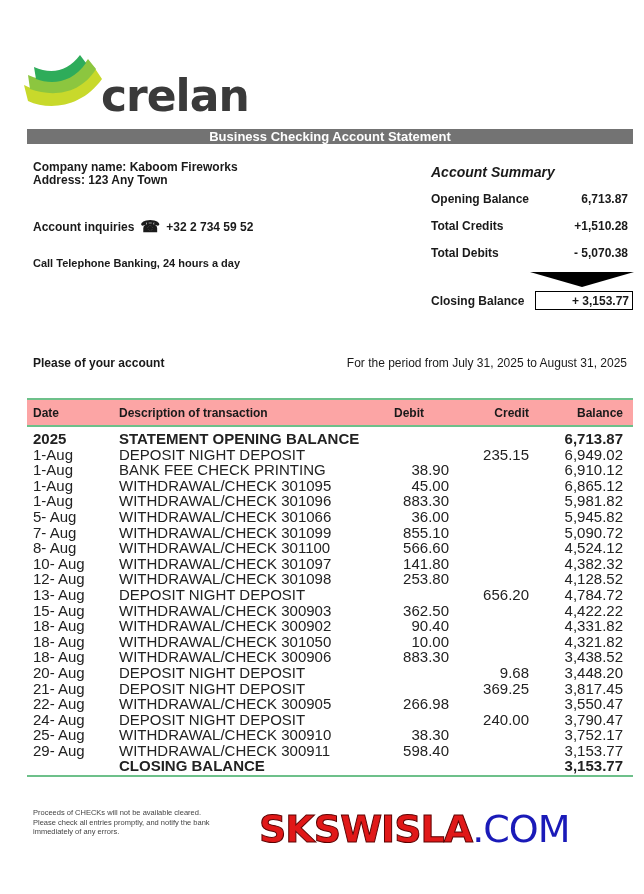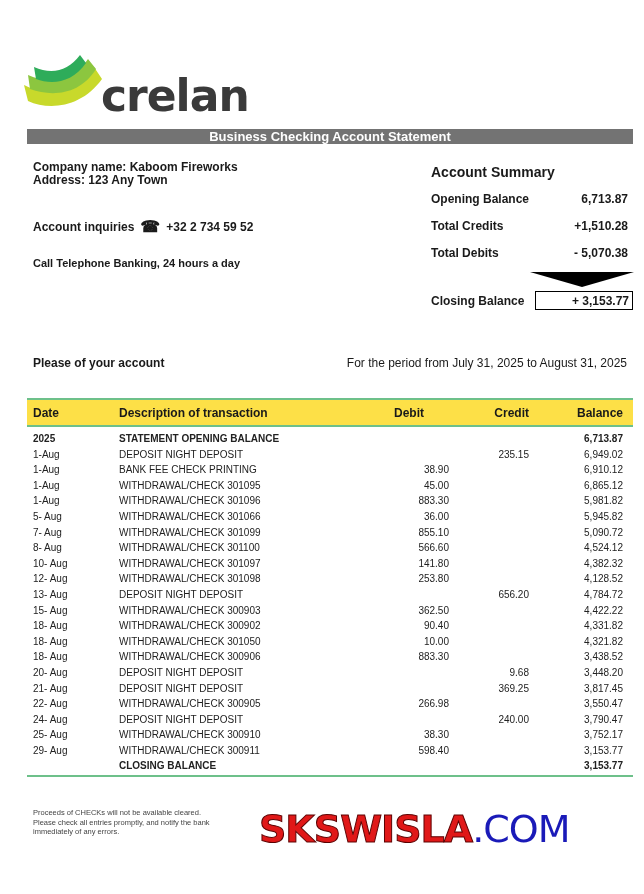--- a/index.html
+++ b/index.html
@@ -17,44 +17,44 @@
     position: absolute; left: 27px; top: 129px; width: 606px; height: 15px;
     background: #737373; color: #ffffff; font-weight: bold; font-size: 13px;
     line-height: 15px; text-align: center;
   }
   .company { position: absolute; left: 33px; top: 161px; font-size: 12px; font-weight: bold; line-height: 13px; }
   .inquiries { position: absolute; left: 33px; top: 220px; font-size: 12px; font-weight: bold; display: flex; align-items: center; gap: 6px; }
   .phone-icon { font-size: 16px; line-height: 12px; }
   .tel-banking { position: absolute; left: 33px; top: 257px; font-size: 11px; font-weight: bold; }
 
   .summary { position: absolute; left: 431px; top: 164px; width: 202px; }
-  .summary-title { font-size: 14px; font-weight: bold; margin-bottom: 12px; }
+  .summary-title { font-size: 14px; font-weight: bold; margin-bottom: 12px; font-style: italic; }
   .summary-row { display: flex; justify-content: space-between; font-size: 12px; font-weight: bold; height: 27px; align-items: flex-start; }
   .summary-row .val { padding-right: 5px; }
   .arrow { position: absolute; left: 530px; top: 272px; width: 0; height: 0;
     border-left: 52px solid transparent; border-right: 52px solid transparent; border-top: 15px solid #000; }
   .closing { position: absolute; left: 431px; top: 291px; width: 202px; display: flex; justify-content: space-between; align-items: center; font-size: 12px; font-weight: bold; }
   .closing-box { border: 1px solid #000; width: 98px; text-align: right; padding: 2px 3px; box-sizing: border-box; height: 19px; line-height: 14px; }
 
   .details { position: absolute; left: 33px; top: 356px; font-size: 12px; font-weight: bold; }
   .period { position: absolute; right: 17px; top: 356px; font-size: 12px; }
 
   .table-wrap { position: absolute; left: 27px; top: 398px; width: 606px; }
   .thead {
-    display: flex; background: #fde047; border-top: 2px solid #6dc08a; border-bottom: 2px solid #6dc08a;
+    display: flex; background: #fca5a5; border-top: 2px solid #6dc08a; border-bottom: 2px solid #6dc08a;
     height: 25px; align-items: center; font-size: 12px; font-weight: bold;
   }
   .c-date { width: 92px; padding-left: 6px; box-sizing: border-box; }
   .c-desc { width: 250px; }
   .c-debit { width: 80px; text-align: right; }
   .c-credit { width: 80px; text-align: right; }
   .c-bal { width: 98px; text-align: right; padding-right: 4px; box-sizing: border-box; }
   .thead .c-debit { text-align: center; padding-right: 0; }
   .tbody { padding-top: 4px; border-bottom: 2px solid #6dc08a; padding-bottom: 1px; }
-  .trow { display: flex; font-size: 10px; height: 15.6px; line-height: 15.6px; color: #222; }
+  .trow { display: flex; font-size: 15px; height: 15.6px; line-height: 15.6px; color: #222; }
   .trow.bold { font-weight: bold; }
 
   .footnote { position: absolute; left: 33px; top: 808px; width: 190px; font-size: 7.5px; line-height: 9.5px; color: #444; }
   .watermark { position: absolute; left: 259px; top: 806px; font-family: "DejaVu Sans", sans-serif; font-size: 38px; line-height: 46px; letter-spacing: -1px; }
   .wm-red { color: #e01818; -webkit-text-stroke: 1px #5a0000; font-weight: bold; }
   .wm-blue { color: #1a1ab8; }
 </style>
 </head>
 <body>
 

